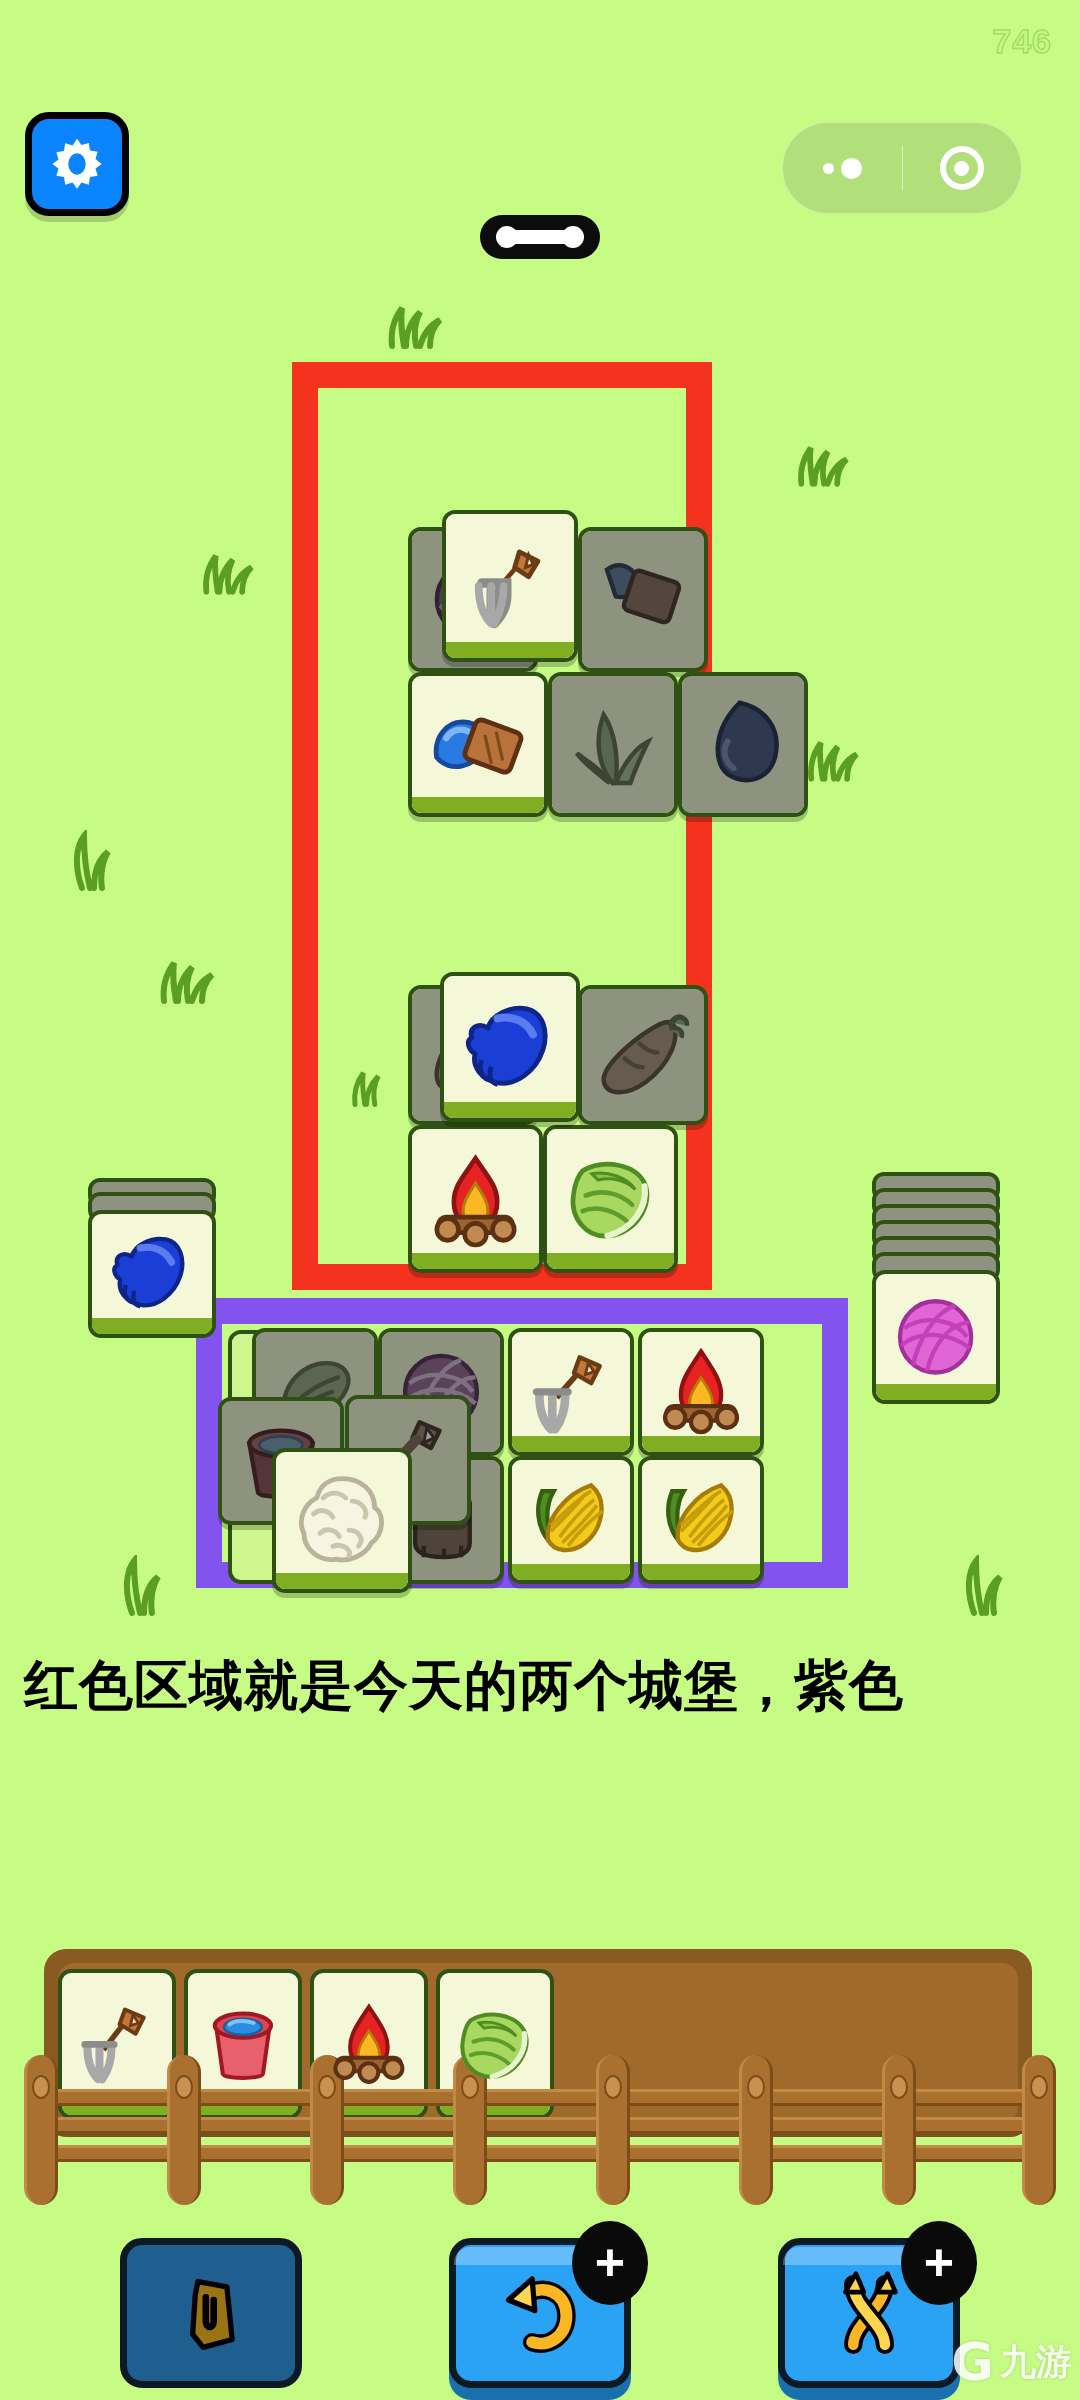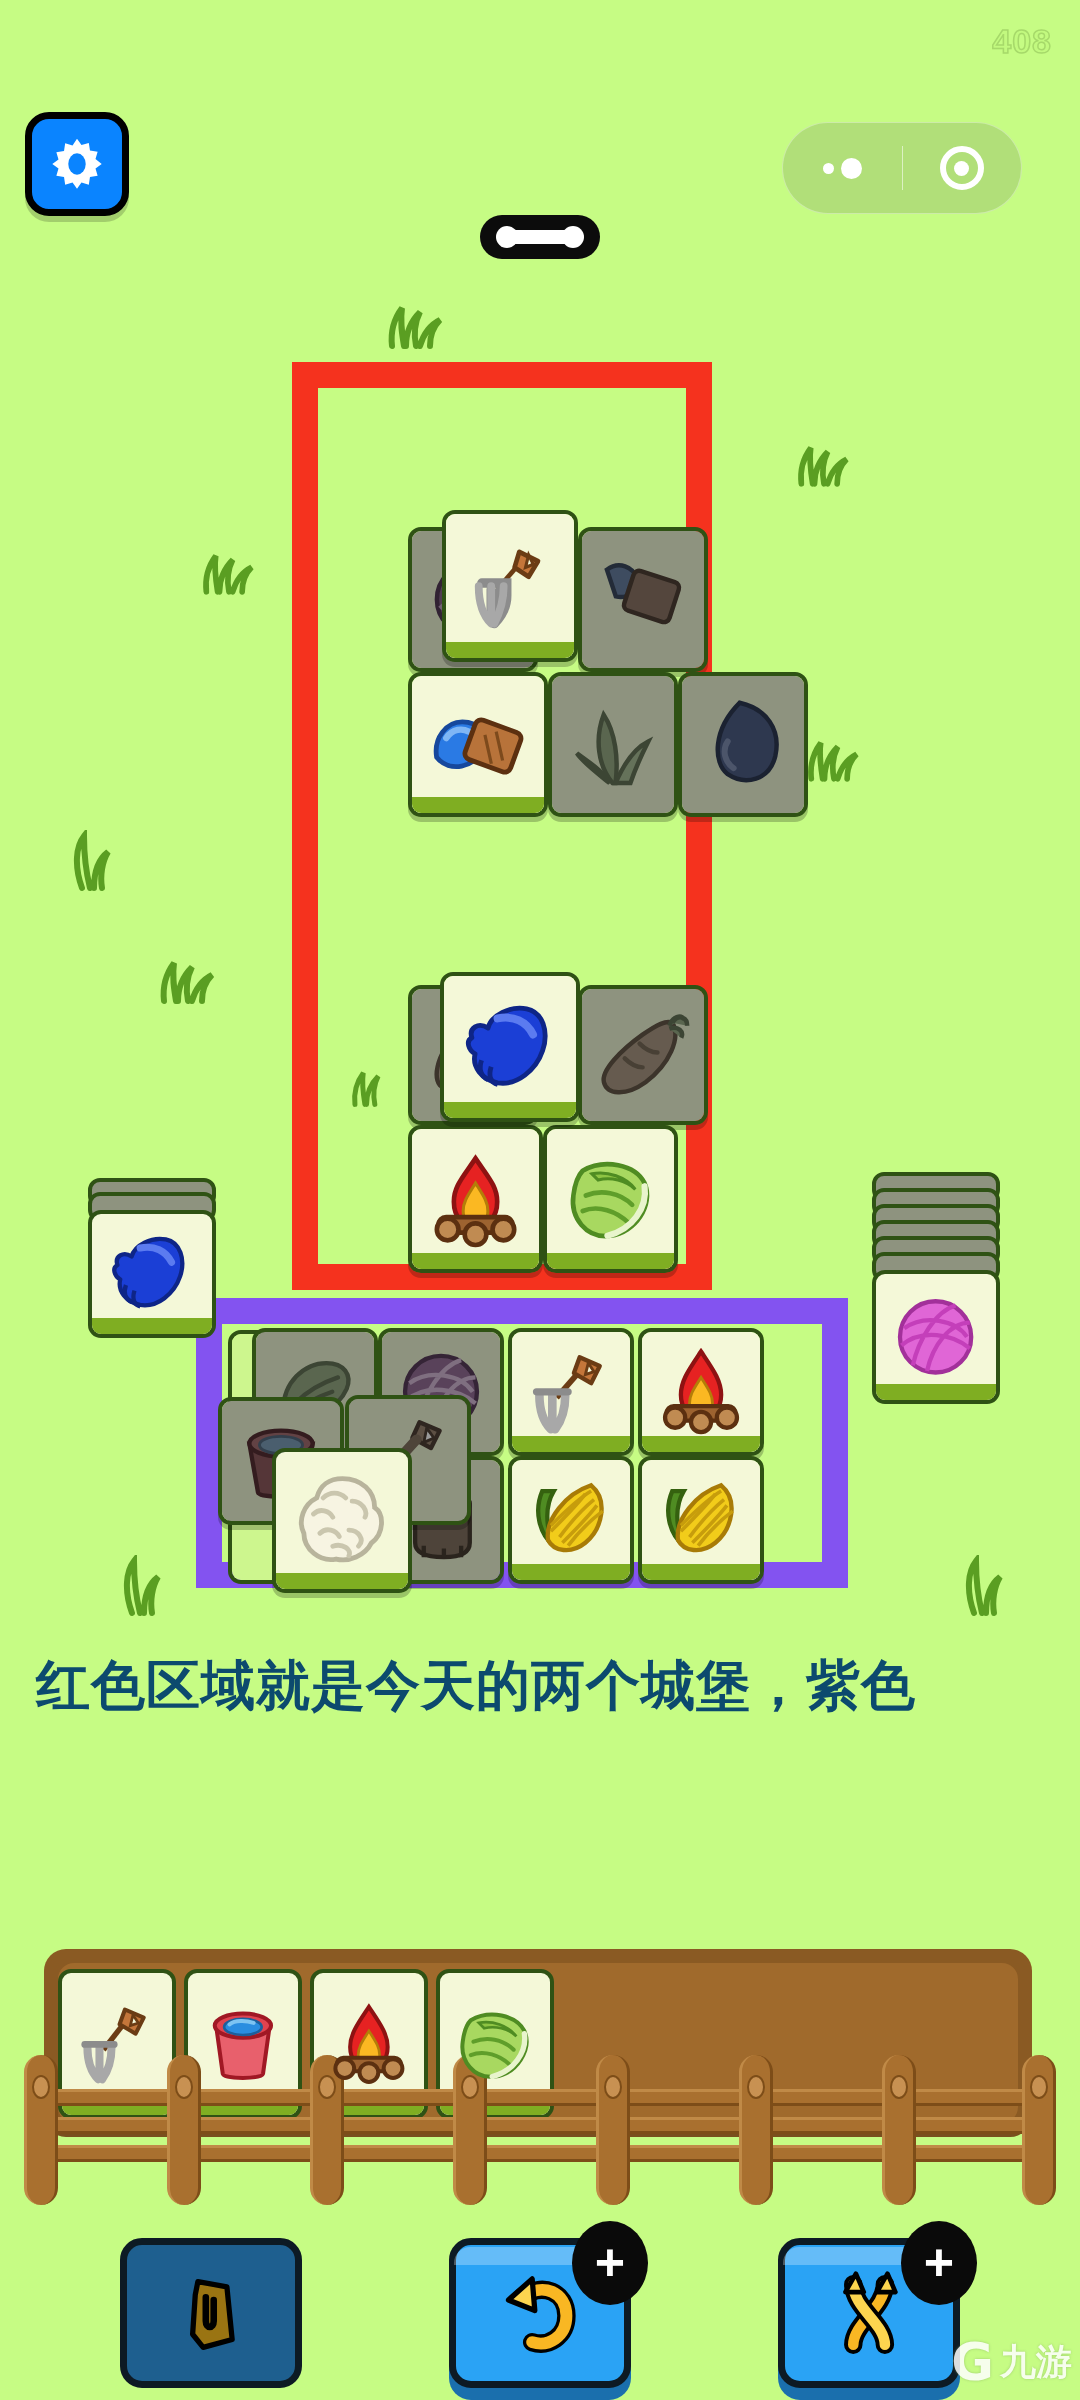--- a/index.html
+++ b/index.html
@@ -127,22 +127,22 @@
     background:#f4f8d8; overflow:hidden;
     display:flex; align-items:center; justify-content:center;
   }
   .stack .front::after {
     content:""; position:absolute; left:0; right:0; bottom:0; height:16px; background:#7fae22;
   }
   .stack .front .glyph { width:76%; height:76%; position:relative; z-index:2; }
 
   
   .caption {
-    position:absolute; left:36px; top:1650px; width:1000px;
-    font-size:54px; font-weight:bold; color:#0c4a6e;
+    position:absolute; left:24px; top:1650px; width:1000px;
+    font-size:54px; font-weight:bold; color:#000000;
     line-height:1.32; letter-spacing:1px;
   }
 
   
   .tray-wrap { position:absolute; left:0px; top:1905px; width:1080px; height:320px; }
   .tray-board {
     position:absolute; left:44px; top:44px; width:988px; height:188px;
     background:#8a5a23; border-radius:22px;
     box-shadow:inset 0 -10px 0 rgba(0,0,0,.12);
   }
@@ -198,21 +198,21 @@
     background:#0a0a0a; display:flex; align-items:center; justify-content:center;
     right:-24px; top:-24px; z-index:5;
   }
   .badge .plus { color:#fff; font-size:52px; font-weight:bold; line-height:0.8; }
 </style>
 </head>
 <body>
 
 <div id="stage">
 
-  <div class="wm-top">408</div>
+  <div class="wm-top">746</div>
 
   <div class="grass" style="left:380px; top:300px;">
     <svg width="70" height="50" viewBox="0 0 70 50">
         <path d="M12 46 C10 28 16 16 22 8 C20 22 22 34 24 46 M26 46 C26 30 32 20 40 12 C34 24 34 36 36 46 M40 46 C44 32 52 24 60 20 C52 28 50 38 50 46" stroke="#5a9e22" stroke-width="6" fill="none" stroke-linecap="round"></path>
       </svg>
   </div>
   <div class="grass" style="left:790px; top:440px;">
     <svg width="66" height="48" viewBox="0 0 70 50">
         <path d="M12 46 C10 28 16 16 22 8 C20 22 22 34 24 46 M26 46 C26 30 32 20 40 12 C34 24 34 36 36 46 M40 46 C44 32 52 24 60 20 C52 28 50 38 50 46" stroke="#5a9e22" stroke-width="6" fill="none" stroke-linecap="round"></path>
       </svg>

